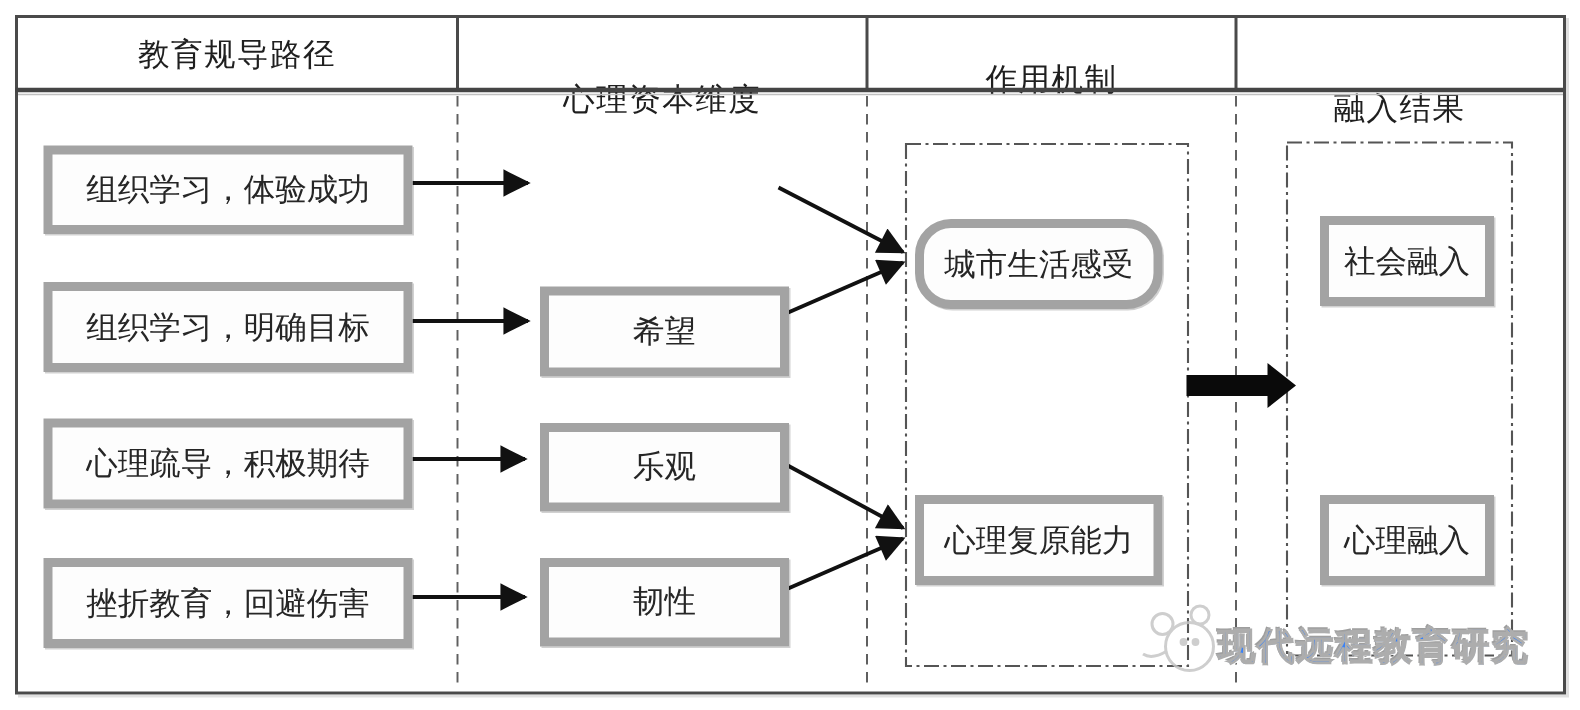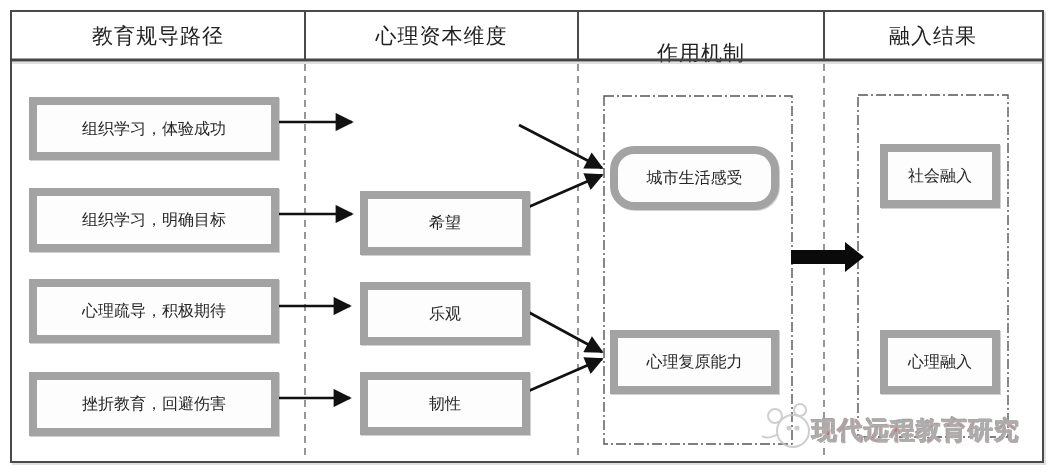--- a/index.html
+++ b/index.html
@@ -10,44 +10,44 @@
   .outer-frame{
     position:absolute;left:10px;top:10px;width:1030px;height:449px;
     border:2px solid #4a4a4a;box-shadow:2px 2px 0 rgba(0,0,0,0.12);
     background:transparent;
   }
   .header-cell{
     position:absolute;top:12px;height:48px;line-height:48px;
     text-align:center;font-size:21px;letter-spacing:1px;color:#1f1f1f;
   }
   .node{
-    position:absolute;border:8px solid #a3a3a3;background:#fdfdfd;
-    text-align:center;font-size:16px;color:#262626;
+    position:absolute;border:6px solid #a3a3a3;background:#fdfdfd;
+    text-align:center;font-size:21px;color:#262626;
     box-shadow:1px 1px 0 rgba(0,0,0,0.18);
   }
   .svg-layer{position:absolute;left:0;top:0;width:1053px;height:473px;pointer-events:none;}
   .watermark{
     position:absolute;left:812px;top:414px;width:240px;
     font-size:25px;font-weight:bold;letter-spacing:1px;white-space:nowrap;
-    color:#ef4444;
+    color:#3b82f6;
     -webkit-text-stroke:0.8px #adadad;
     text-shadow:1px 1px 0 #ffffff,-1px -1px 0 #9e9e9e;
   }
 </style>
 </head>
 <body>
 
 <div class="canvas">
 
   <div class="outer-frame"></div>
 
   <div class="header-cell" style="left:12px;width:292px;">教育规导路径</div>
-  <div class="header-cell" style="left:306px;width:271px;">心理资本维度</div>
+  <div class="header-cell" style="left:306px;width:271px;margin-top:30px;">心理资本维度</div>
   <div class="header-cell" style="left:579px;width:244px;margin-top:17px;">作用机制</div>
-  <div class="header-cell" style="left:825px;width:216px;">融入结果</div>
+  <div class="header-cell" style="left:825px;width:216px;margin-top:36px;">融入结果</div>
 
   <svg class="svg-layer" width="1053" height="473" viewBox="0 0 1053 473">
     <defs>
       <marker id="ah" viewBox="0 0 10 10" refX="9" refY="5" markerWidth="8.5" markerHeight="7" orient="auto">
         <path d="M0,0 L10,5 L0,10 z" fill="#111111"></path>
       </marker>
     </defs>
 
     <g stroke="#4a4a4a" stroke-width="2">
       <line x1="305" y1="11" x2="305" y2="60"></line>

